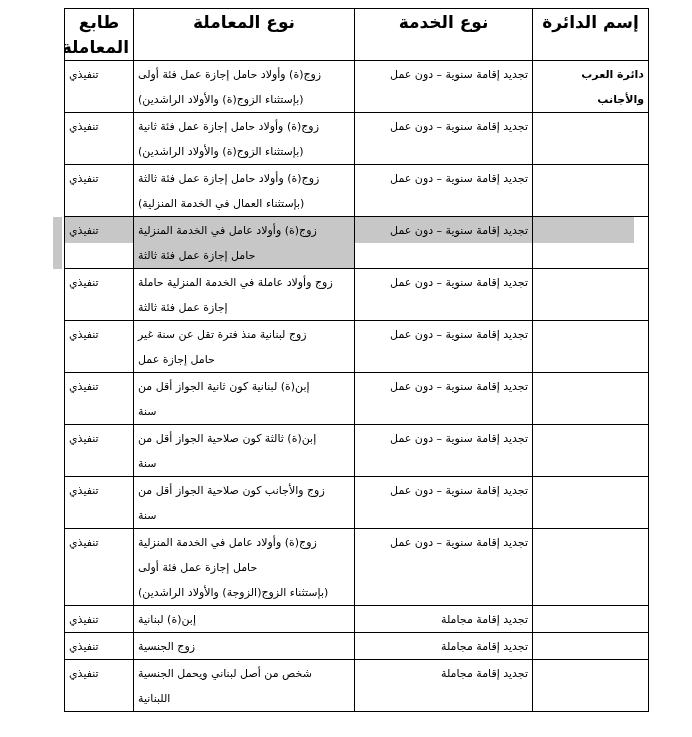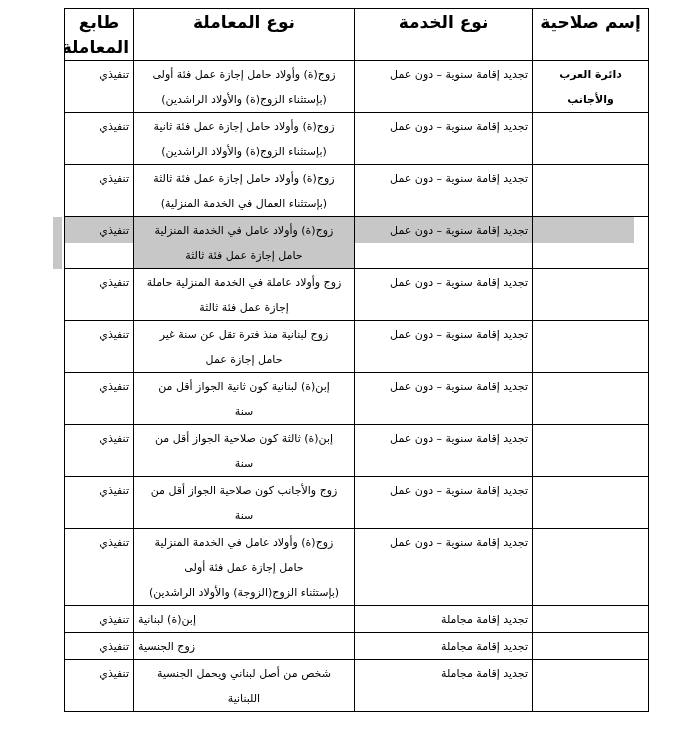--- a/index.html
+++ b/index.html
@@ -37,25 +37,25 @@
     white-space: pre-line;
     position: relative;
     overflow: hidden;
   }
   th {
     font-weight: bold;
     font-size: 17px;
     text-align: center;
     height: 49px;
   }
-  td.cell-stamp        { text-align: right; }
-  td.cell-transaction  { text-align: center; }
+  td.cell-stamp        { text-align: left; }
+  td.cell-transaction  { text-align: left; }
   td.cell-transaction.align-start { text-align: left; }
   td.cell-service      { text-align: right; padding-left: 12px; }
-  td.cell-department   { text-align: center; font-weight: bold; }
+  td.cell-department   { text-align: right; font-weight: bold; }
 
   tr.lines-1 { height: 26px; }
   tr.lines-2 { height: 51px; }
   tr.lines-3 { height: 76px; }
 
   
   tr.row-hl td.cell-transaction { background: var(--hl, #c7c7c7); }
   tr.row-hl td.cell-stamp::before,
   tr.row-hl td.cell-service::before {
     content: "";
@@ -84,21 +84,21 @@
   <div class="selection-margin-marker" style="top: 216.5px; height: 52px; left: 53px;"></div>
   <table class="doc-table">
     <colgroup>
       <col class="col-department">
       <col class="col-service">
       <col class="col-transaction">
       <col class="col-stamp">
     </colgroup>
     <thead>
       <tr>
-        <th class="cell-department">إسم صلاحية</th>
+        <th class="cell-department">إسم الدائرة</th>
         <th class="cell-service">نوع الخدمة</th>
         <th class="cell-transaction">نوع المعاملة</th>
         <th class="cell-stamp">طابع
 المعاملة</th>
       </tr>
     </thead>
     <tbody>
         <tr class="lines-2">
           <td class="cell-department"><span class="cell-inner">دائرة العرب والأجانب</span></td>
           <td class="cell-service"><span class="cell-inner">تجديد إقامة سنوية – دون عمل</span></td>

